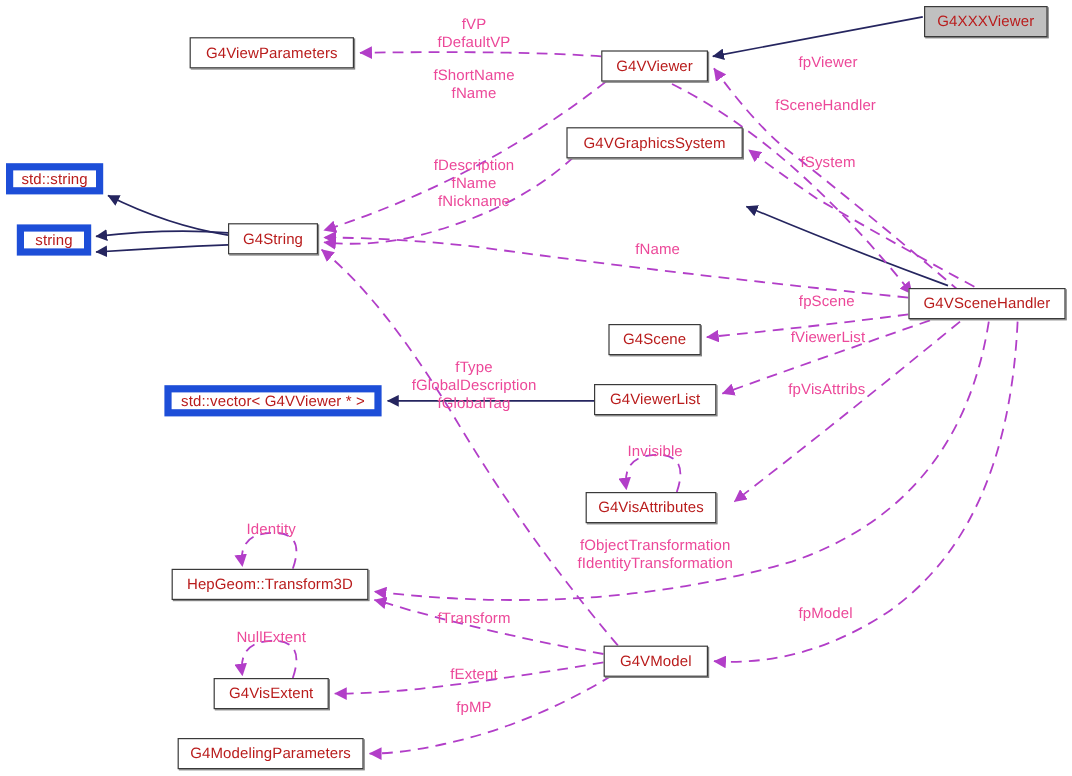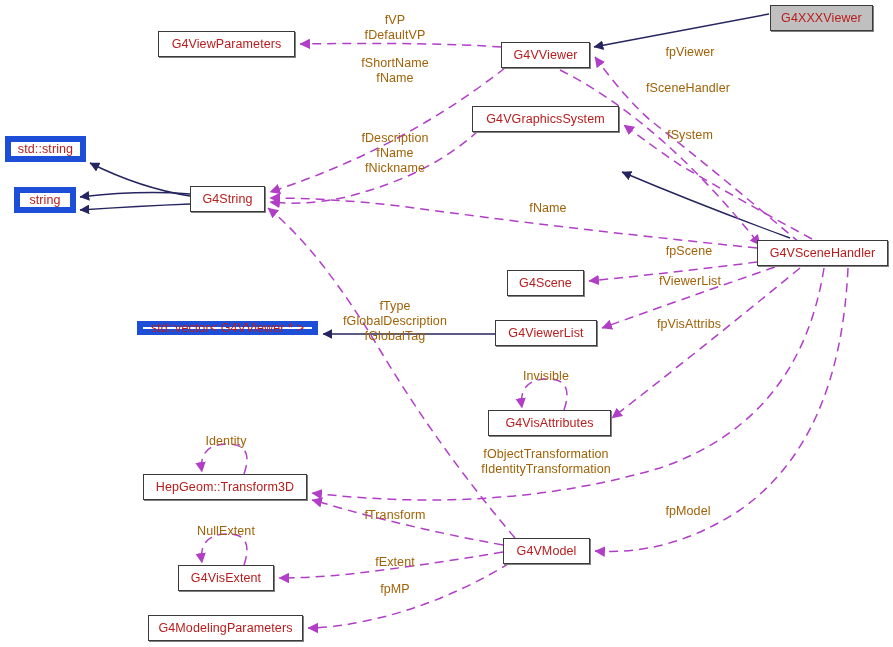--- a/index.html
+++ b/index.html
@@ -45,21 +45,21 @@
     box-shadow: none;
   }
   .node.highlight {
     background: #c0c0c0;
     border: 1px solid #3a3a3a;
     box-shadow: 1px 1px 0 0 #808080;
   }
   .edge-label {
     position: absolute;
     font-size: 12.5px;
-    color: #a16207;
+    color: #ec4899;
     white-space: pre;
     text-align: center;
     line-height: 15px;
     z-index: 2;
     transform: translateX(-50%);
     letter-spacing: 0.1px;
   }
 </style>
 </head>
 <body>
@@ -138,29 +138,29 @@
   </div>
 
   <div class="node strong" style="left:757px; top:240px; width:131px; height:26px;">
     <span>G4VSceneHandler</span>
   </div>
 
   <div class="node strong" style="left:507px; top:270px; width:77px; height:26px;">
     <span>G4Scene</span>
   </div>
 
-  <div class="node weak" style="left:137px; top:321px; width:181px; height:14px;">
+  <div class="node weak" style="left:137px; top:321px; width:181px; height:26px;">
     <span>std::vector&lt; G4VViewer * &gt;</span>
   </div>
 
   <div class="node strong" style="left:495px; top:320px; width:102px; height:26px;">
     <span>G4ViewerList</span>
   </div>
 
-  <div class="node strong" style="left:488px; top:410px; width:123px; height:26px;">
+  <div class="node strong" style="left:488px; top:410px; width:109px; height:26px;">
     <span>G4VisAttributes</span>
   </div>
 
   <div class="node strong" style="left:143px; top:474px; width:164px; height:26px;">
     <span>HepGeom::Transform3D</span>
   </div>
 
   <div class="node strong" style="left:503px; top:538px; width:87px; height:26px;">
     <span>G4VModel</span>
   </div>

